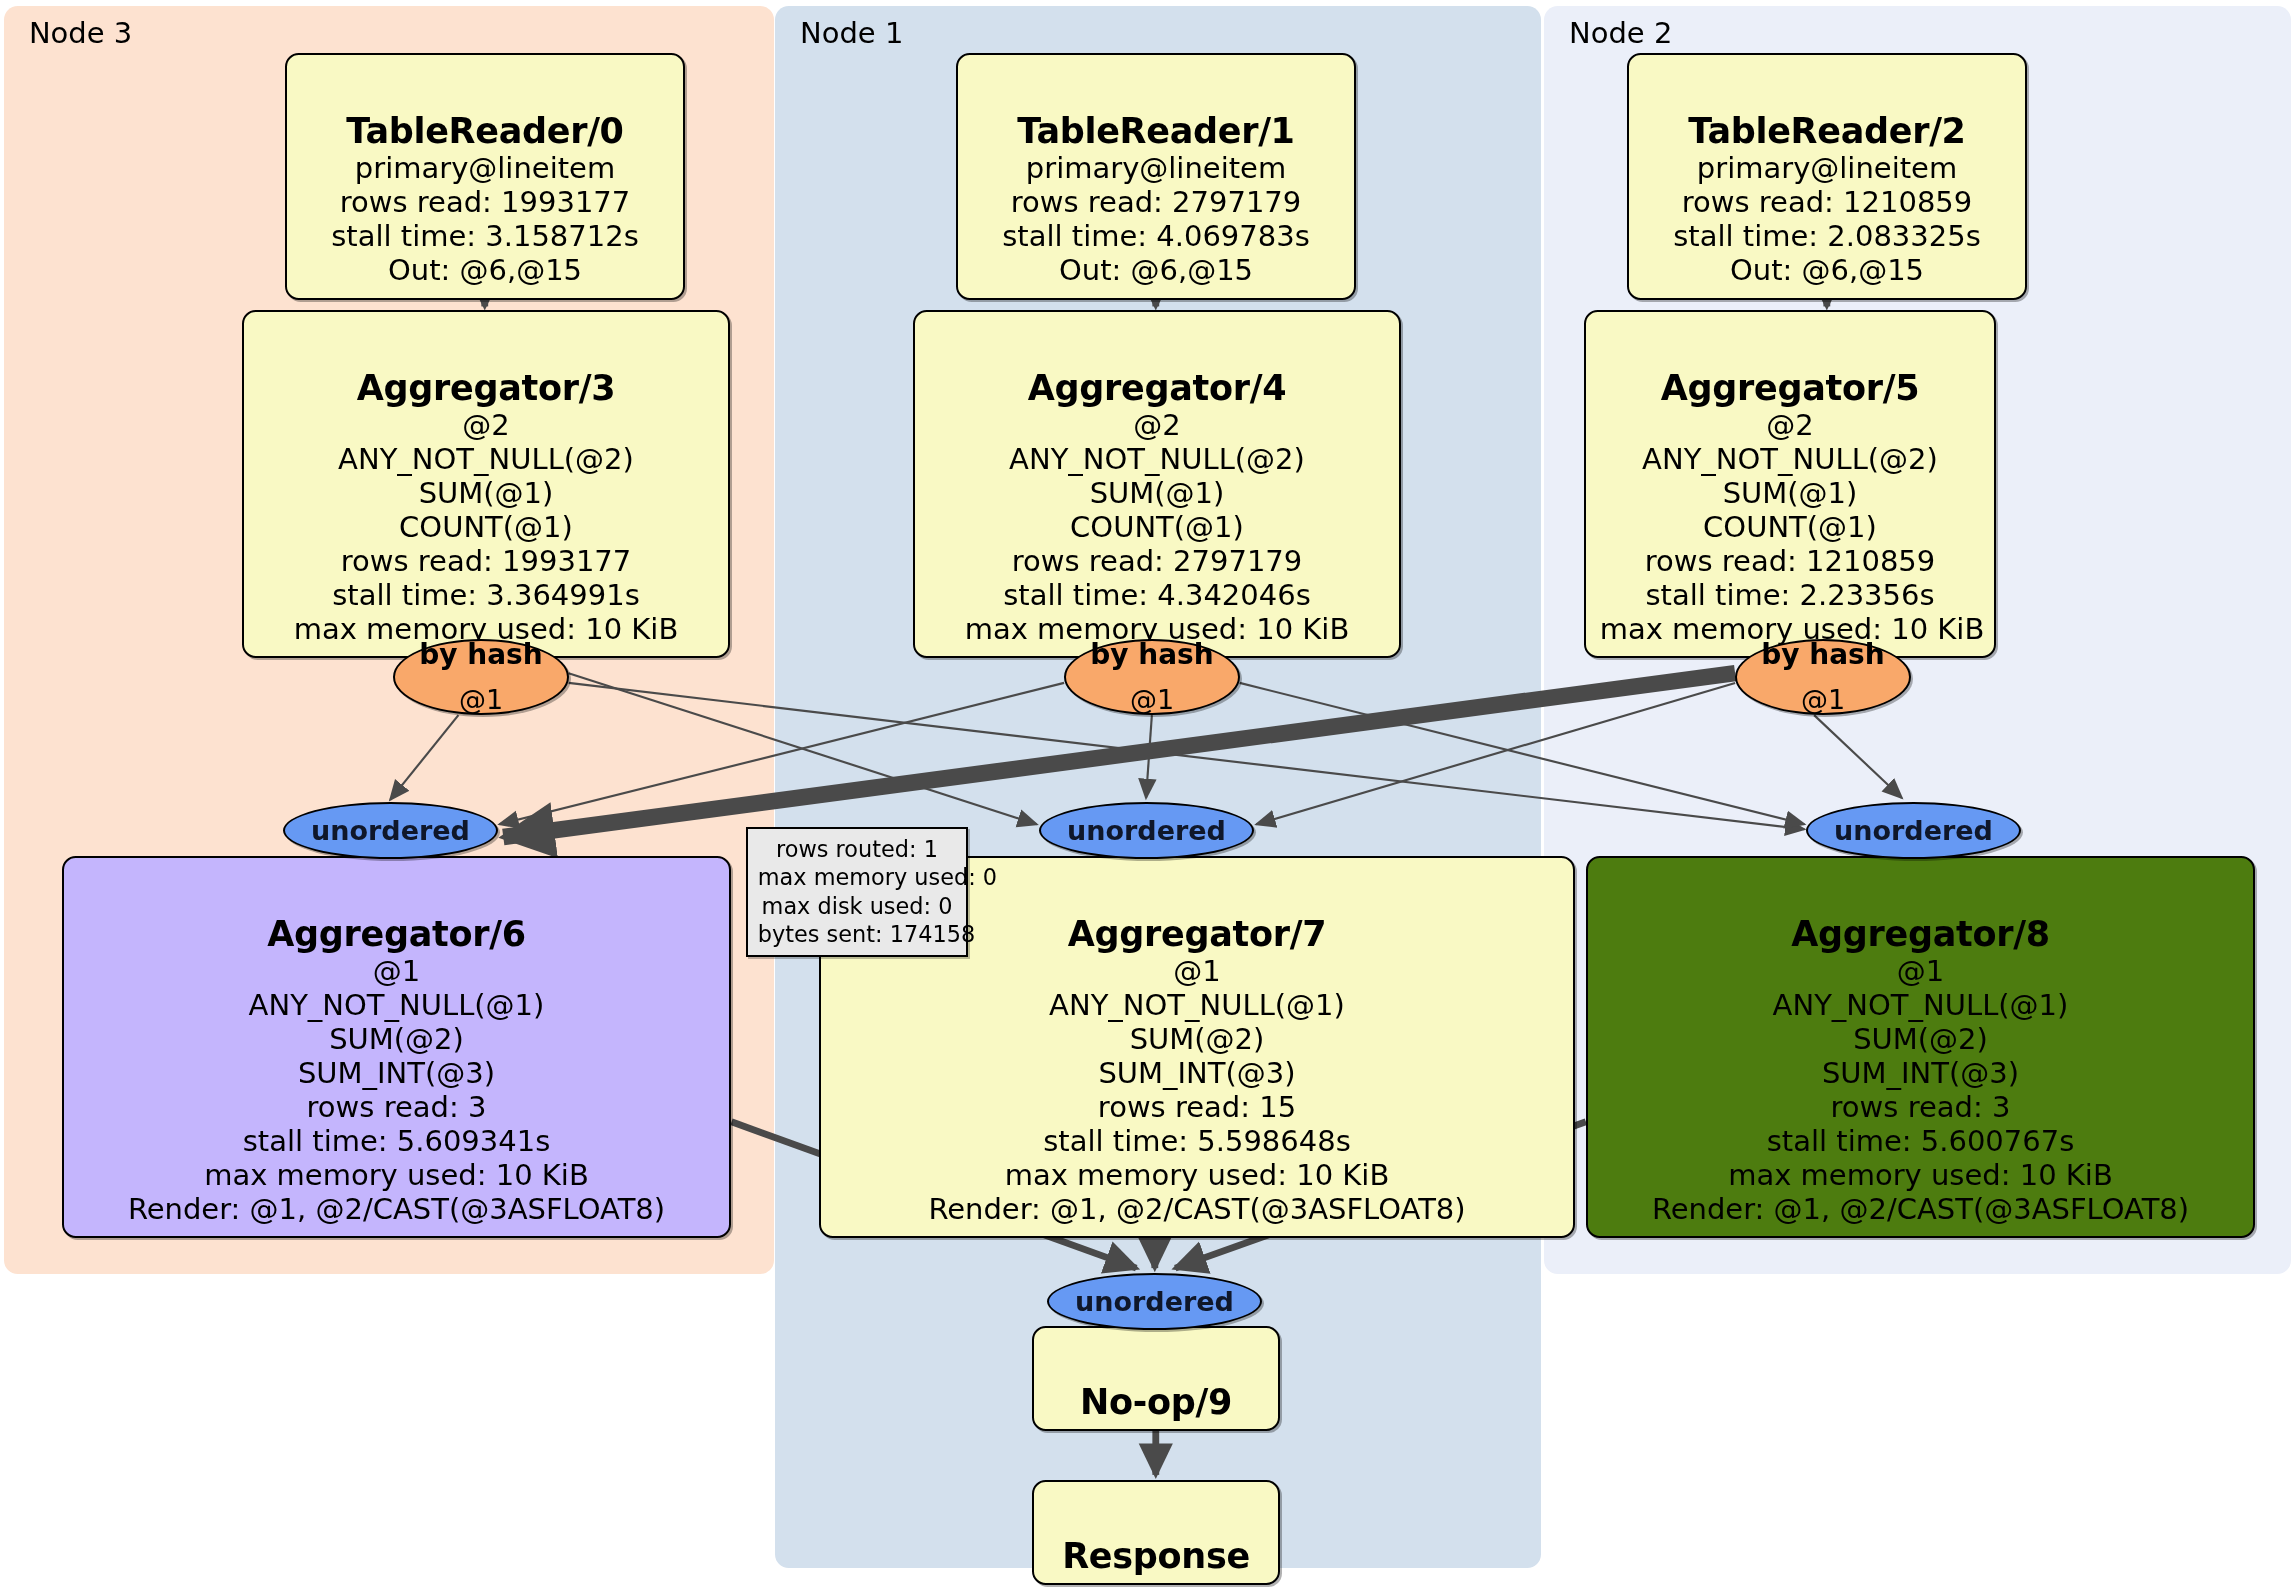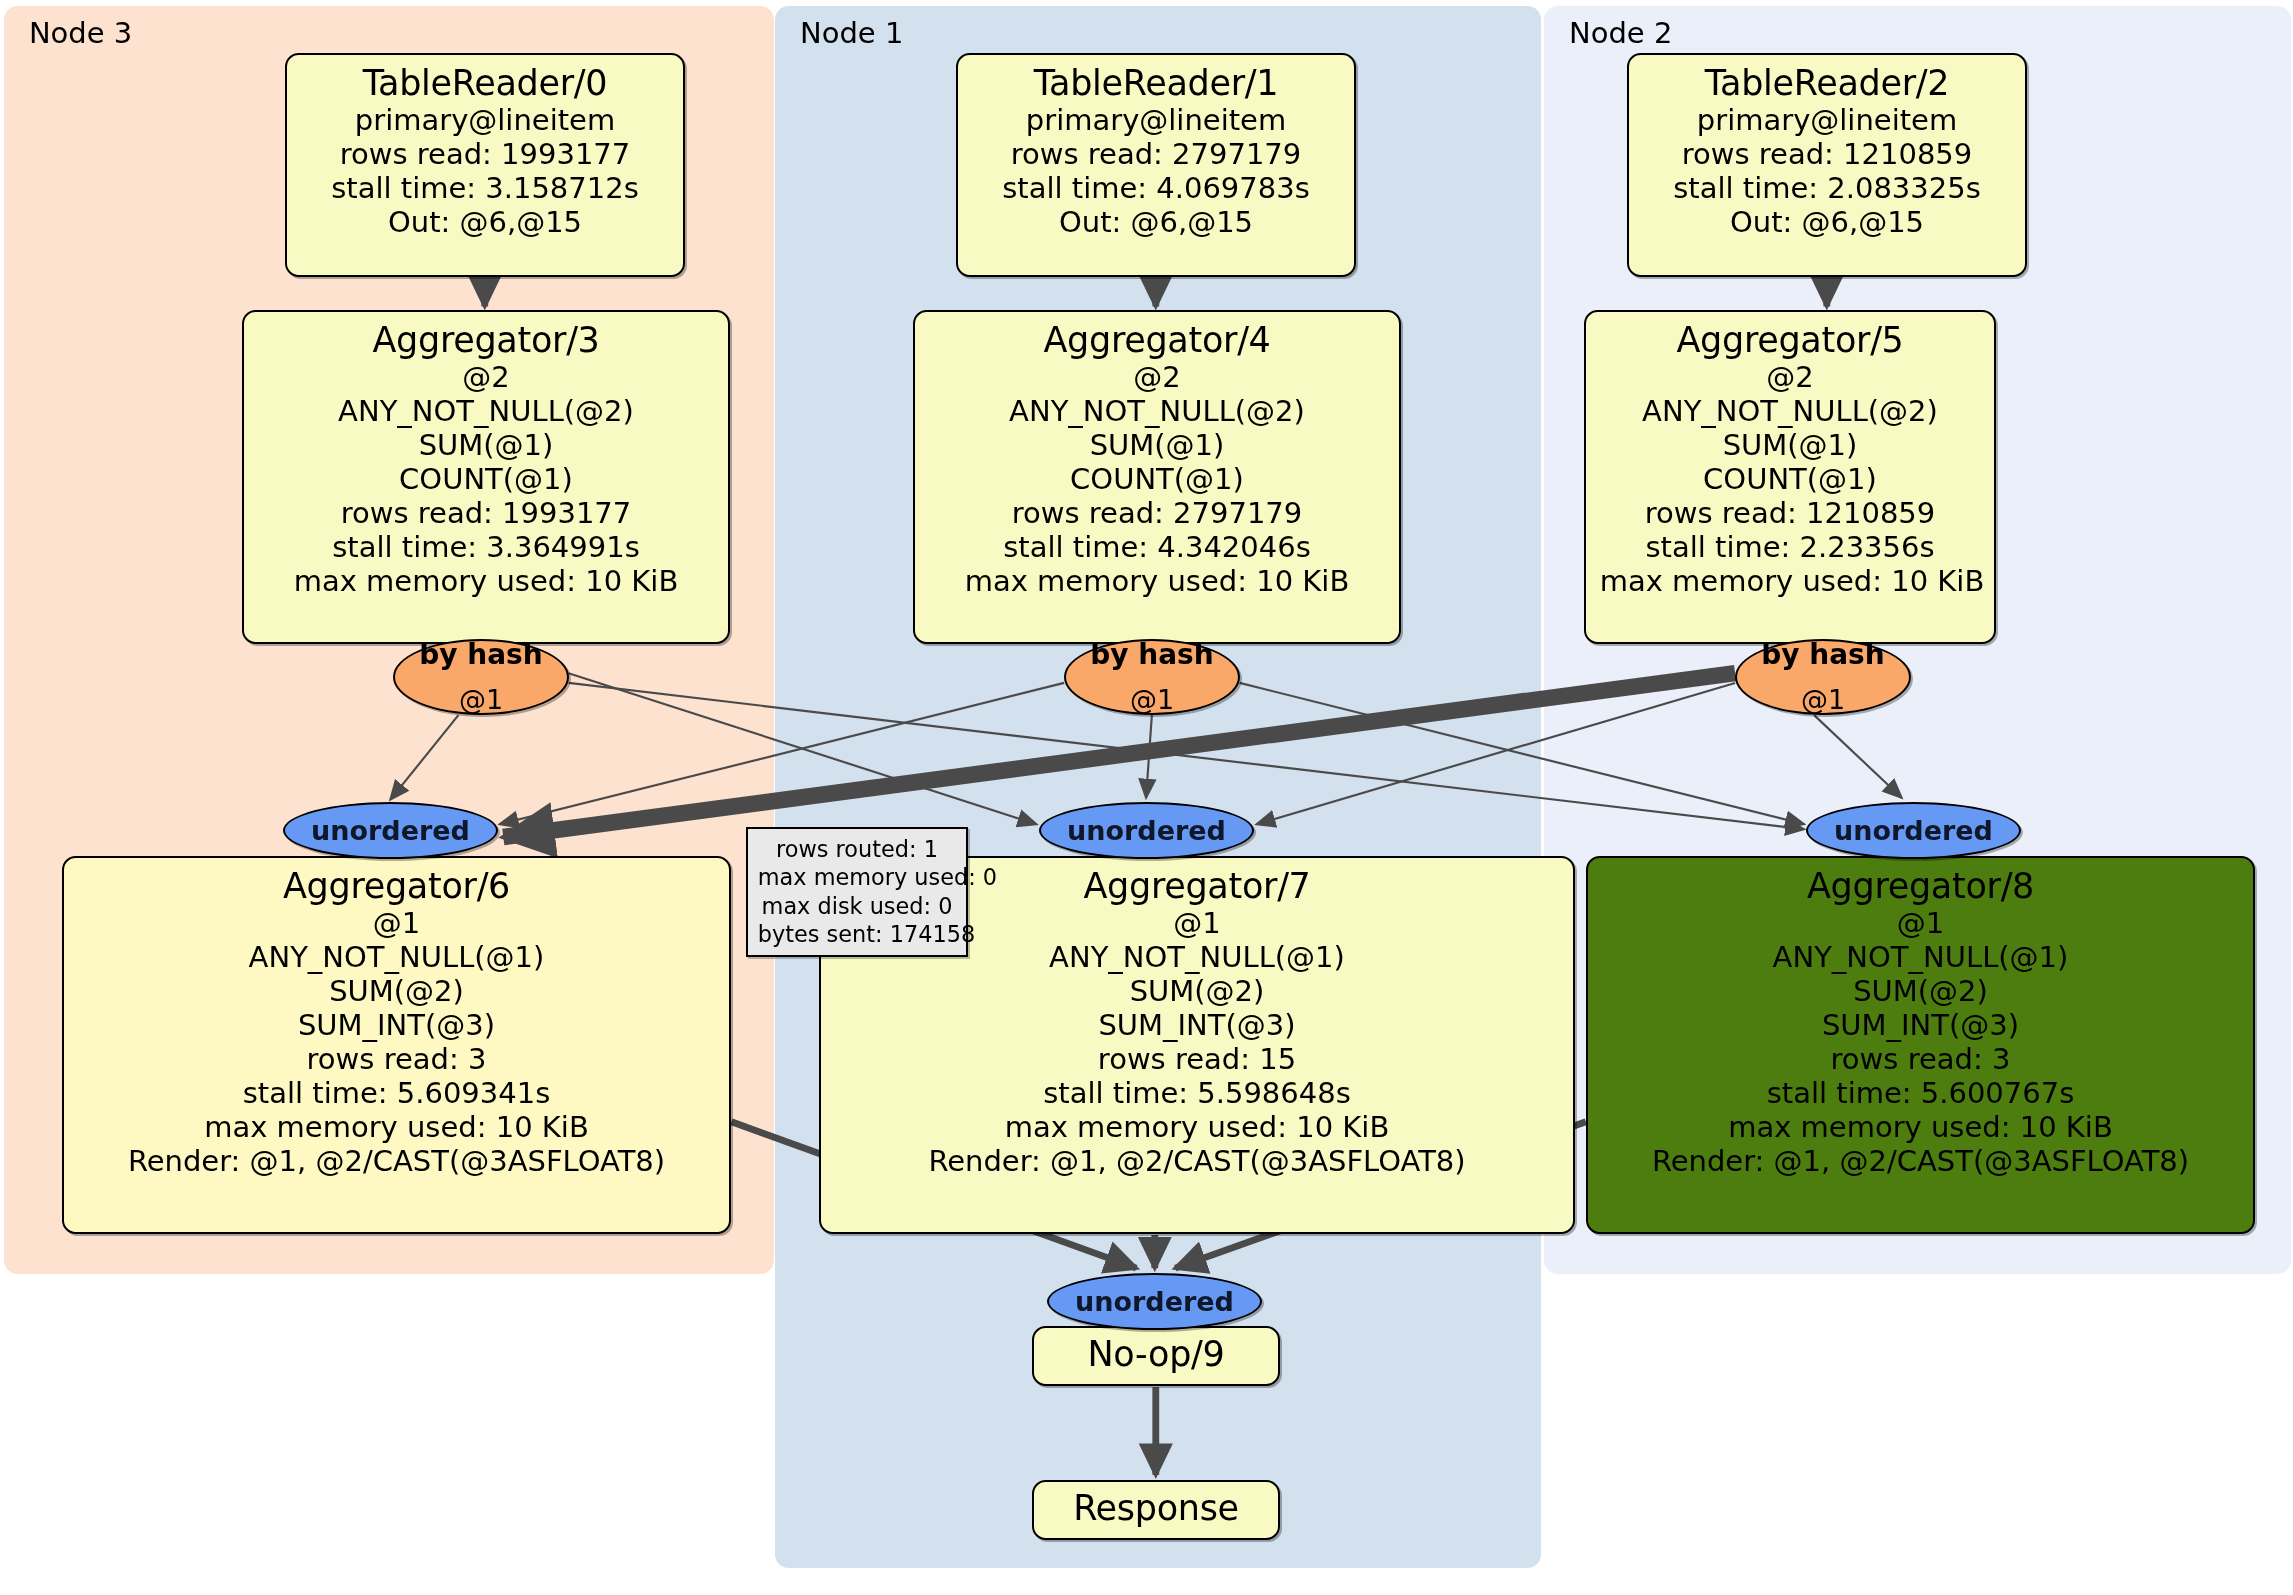--- a/index.html
+++ b/index.html
@@ -50,25 +50,26 @@
     box-sizing: border-box;
     background: #F9F9C4;
     border: 2.4px solid #000000;
     border-radius: 13.7px;
     text-align: center;
     padding: 7.8px 13.7px 9.8px 13.7px;
     color: #000000;
     box-shadow: 2px 2px 0 rgba(0,0,0,0.30);
   }
   .proc .title {
-    font-weight: normal;
+    font-weight: bold;
     font-size: 35px;
     line-height: 1.18;
     letter-spacing: -0.3px;
     white-space: nowrap;
+    margin-top: 48px;
   }
   .proc .line {
     font-size: 29px;
     line-height: 1.17;
     white-space: nowrap;
   }
   .proc.compact {
     padding: 5.9px 17.6px;
   }
   .proc.compact .title {
@@ -229,21 +230,21 @@
       <div class="proc" style="left: 1584px; top: 310px; width: 412px; min-height: 334px; background: rgb(249, 249, 196);">
         <div class="title">Aggregator/5</div>
         <div class="line">@2</div>
         <div class="line">ANY_NOT_NULL(@2)</div>
         <div class="line">SUM(@1)</div>
         <div class="line">COUNT(@1)</div>
         <div class="line">rows read: 1210859</div>
         <div class="line">stall time: 2.23356s</div>
         <div class="line">max memory used: 10 KiB</div>
       </div>
-      <div class="proc" style="left: 62px; top: 856px; width: 669px; min-height: 378px; background: #fef9c3;">
+      <div class="proc" style="left: 62px; top: 856px; width: 669px; min-height: 378px; background: #c4b5fd;">
         <div class="title">Aggregator/6</div>
         <div class="line">@1</div>
         <div class="line">ANY_NOT_NULL(@1)</div>
         <div class="line">SUM(@2)</div>
         <div class="line">SUM_INT(@3)</div>
         <div class="line">rows read: 3</div>
         <div class="line">stall time: 5.609341s</div>
         <div class="line">max memory used: 10 KiB</div>
         <div class="line">Render: @1, @2/CAST(@3ASFLOAT8)</div>
       </div>

